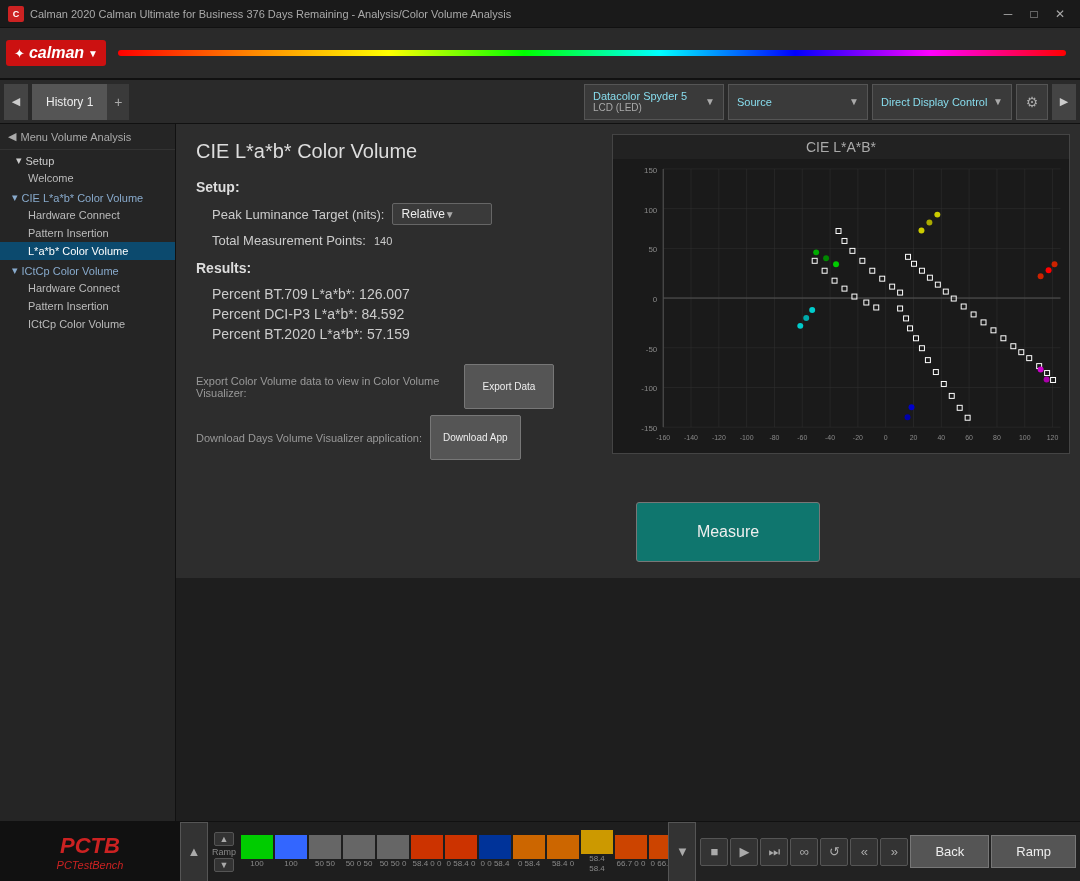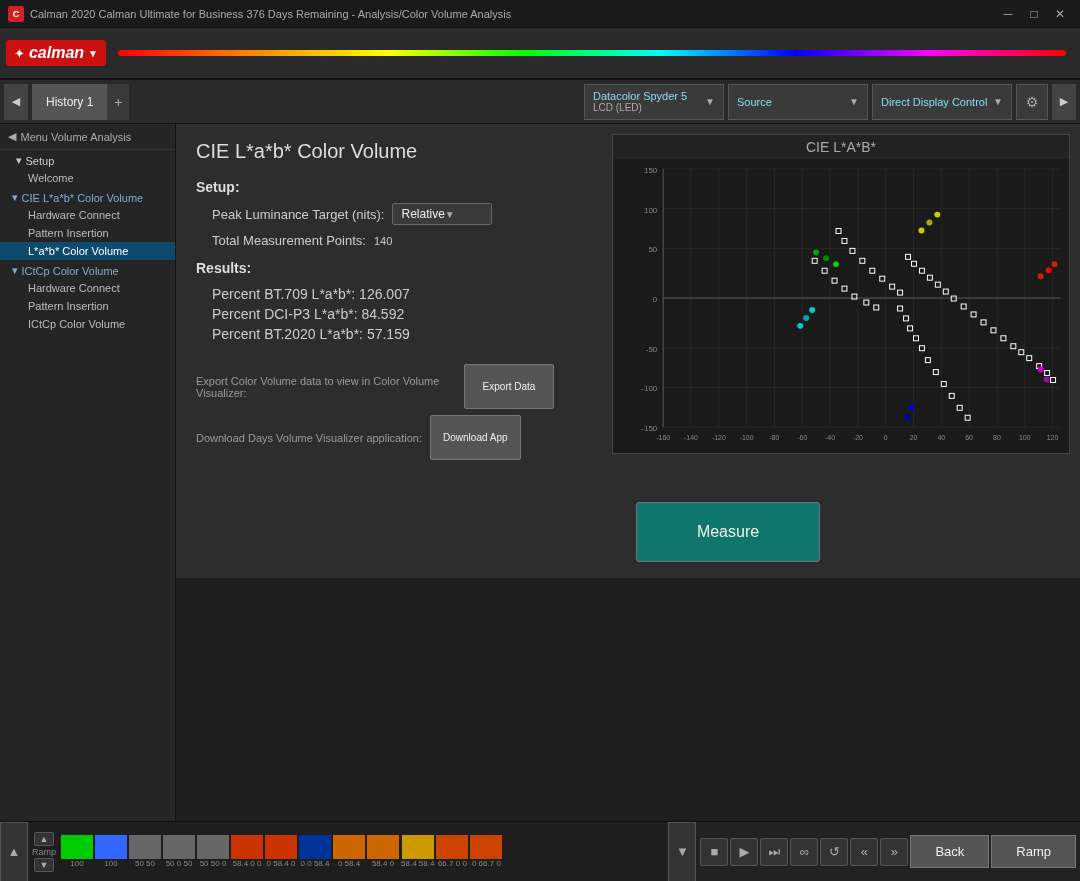--- a/index.html
+++ b/index.html
@@ -677,20 +677,24 @@
 
         <circle cx="300" cy="250" r="3" fill="#0000cc"></circle>
         <circle cx="296" cy="260" r="3" fill="#0000aa"></circle>
       </svg>
     </div>
   </div>
 </div>
 
 <div id="bottom-bar">
 
+  <div class="bottom-logo">
+    <span class="bottom-logo-pc">PCTB</span>
+    <span class="bottom-logo-sub">PCTestBench</span>
+  </div>
 
   <button class="bottom-btn" style="height:60px;border-radius:0;">▲</button>
 
   <div class="color-swatches">
 
     <div class="ramp-control">
       <button class="bottom-btn" style="width:20px;height:14px;font-size:9px;">▲</button>
       <span style="font-size:9px;color:#888;margin:1px 0;">Ramp</span>
       <button class="bottom-btn" style="width:20px;height:14px;font-size:9px;">▼</button>
     </div>

